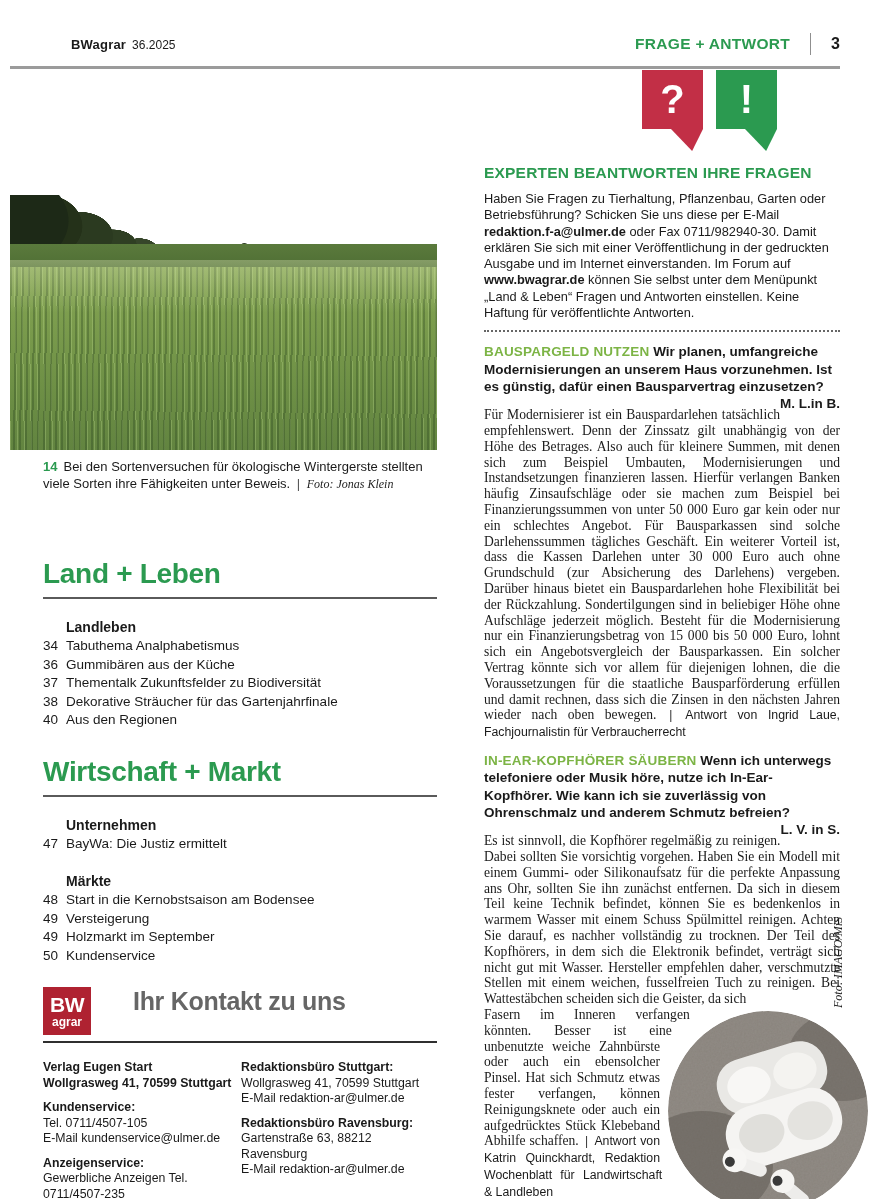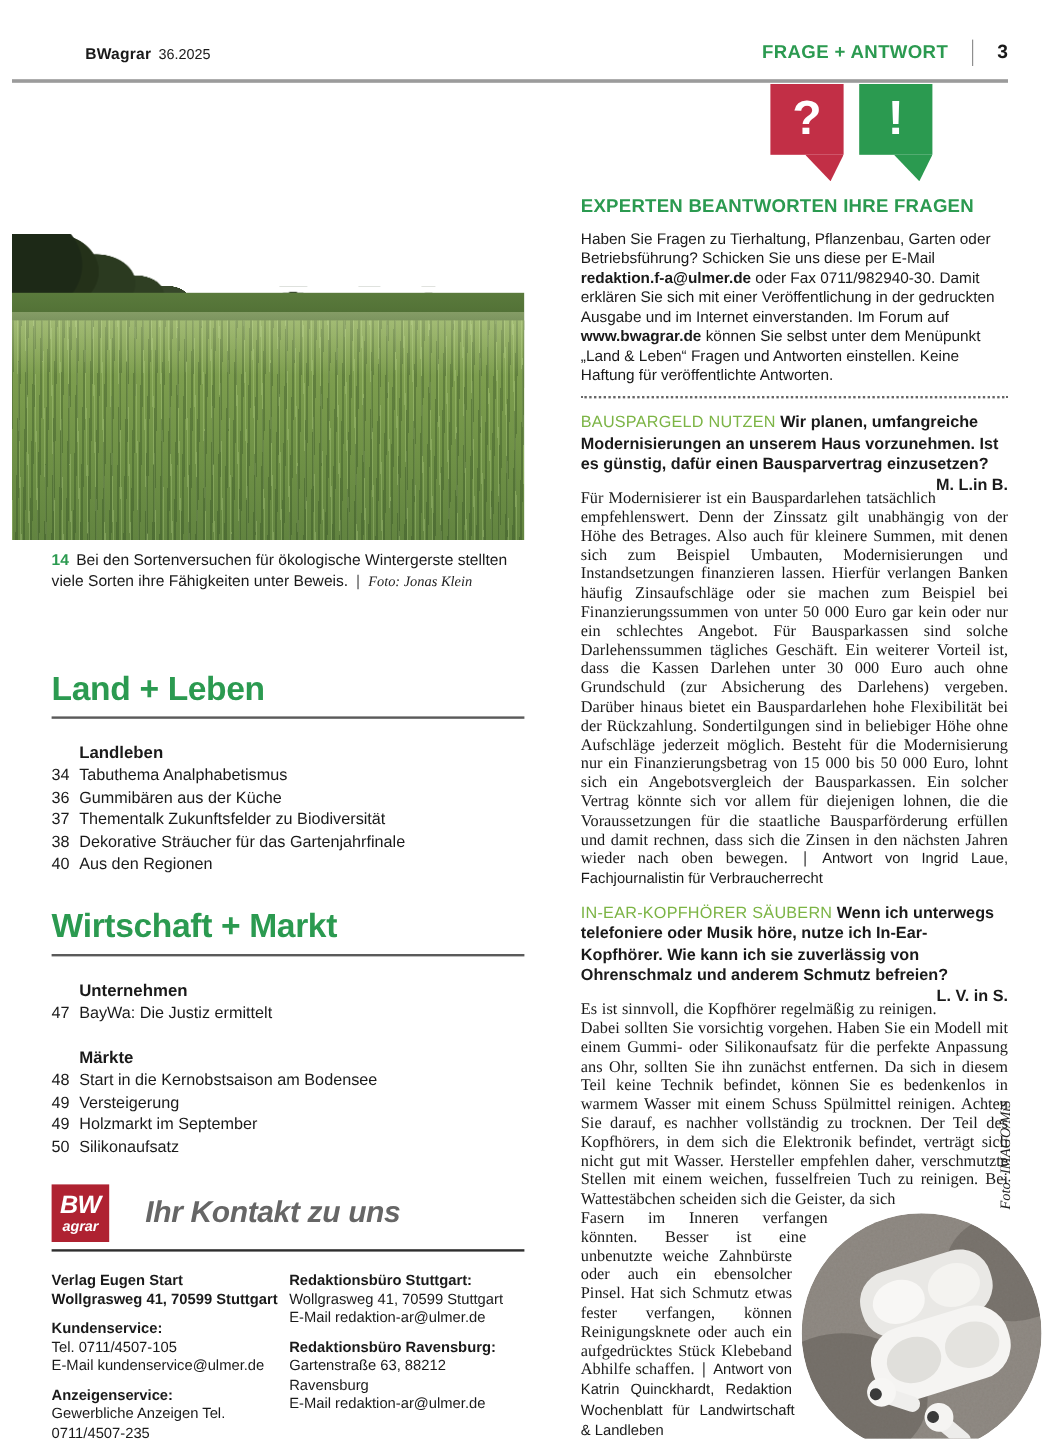--- a/index.html
+++ b/index.html
@@ -60,21 +60,21 @@
 
   .toc-head { color:#2B9A50; font-weight:700; font-size:28px; letter-spacing:-.3px; }
   .toc-head.first { margin-top:66px; }
   .toc-head.second { margin-top:26px; }
   .toc-rule { margin-top:7px; height:2px; background:#5a5a5a; }
   .toc-group-head { font-weight:700; font-size:14px; margin:20px 0 2px 23px; }
   .toc-item { display:flex; font-size:13.5px; line-height:18.5px; }
   .toc-num { width:23px; flex:0 0 23px; }
   .toc-title { flex:1; }
 
-  .kontakt-row { display:flex; align-items:center; gap:14px; margin-top:22px;font-style:italic; }
+  .kontakt-row { display:flex; align-items:flex-start; gap:26px; margin-top:22px; }
   .logo { width:48px; height:48px; background:#AF2231; color:#fff; text-align:center;
           display:flex; flex-direction:column; justify-content:center; line-height:1; }
   .logo-bw { font-weight:700; font-size:21px; letter-spacing:-.5px; }
   .logo-agrar { font-weight:700; font-size:12px; margin-top:1px; }
   .kontakt-title { color:#666; font-weight:700; font-size:25px; letter-spacing:-.3px; padding-bottom:2px;margin-left:16px; }
   .kontakt-rule { margin-top:6px; height:2px; background:#2f2f2f; }
   .contact-cols { display:flex; margin-top:17px; }
   .contact-col { font-size:12.3px; line-height:15.5px; }
   .contact-col.c1 { width:198px; }
   .contact-col.c2 { width:196px; }
@@ -90,21 +90,21 @@
   .bubble.green { background:#2B9A50; }
   .bubble::after { content:""; position:absolute; right:0; top:100%; width:32px; height:22px;
                    clip-path:polygon(0 0,100% 0,66% 100%); background:inherit; }
 
   .experten-head { color:#2B9A50; font-weight:700; font-size:15.5px; letter-spacing:.2px; margin-top:12px; }
   .intro { margin-top:9px; font-size:12.8px; line-height:16.3px; }
   .intro b { font-weight:700; }
   .dotted { margin-top:9px; border-top:2px dotted #666; height:0; }
 
   .question { margin-top:11px; font-size:13.5px; line-height:17.3px; font-weight:700; }
-  .kicker { color:#7CB445; font-weight:400; letter-spacing:.2px; }
+  .kicker { color:#7CB445; font-weight:700; letter-spacing:.2px; }
   .q-author { float:right; font-weight:700; }
   .answer { font-family:"Liberation Serif", serif; font-size:13.6px; line-height:15.8px;
             text-align:justify; margin-top:12px; hyphens:auto; }
   .answer-credit { font-family:"Liberation Sans", sans-serif; font-size:12.3px; font-weight:400; }
   .pipe { color:#444; padding:0 2px; font-family:"Liberation Sans", sans-serif; }
   .qa2-answer-wrap { margin-top:0; }
 
   .earbud-figure { float:right; width:200px; height:200px; border-radius:50%;
                    shape-outside:circle(50%); shape-margin:9px; margin:4px -28px 0 8px; overflow:hidden; }
 
@@ -181,21 +181,21 @@
     <div class="toc-item">
       <span class="toc-num">49</span>
       <span class="toc-title">Versteigerung</span>
     </div>
     <div class="toc-item">
       <span class="toc-num">49</span>
       <span class="toc-title">Holzmarkt im September</span>
     </div>
     <div class="toc-item">
       <span class="toc-num">50</span>
-      <span class="toc-title">Silikonaufsatz</span>
+      <span class="toc-title">Kundenservice</span>
     </div>
 
     <div class="kontakt-row">
       <div class="logo">
         <span class="logo-bw">BW</span>
         <span class="logo-agrar">agrar</span>
       </div>
       <div class="kontakt-title">Ihr Kontakt zu uns</div>
     </div>
     <div class="kontakt-rule"></div>

